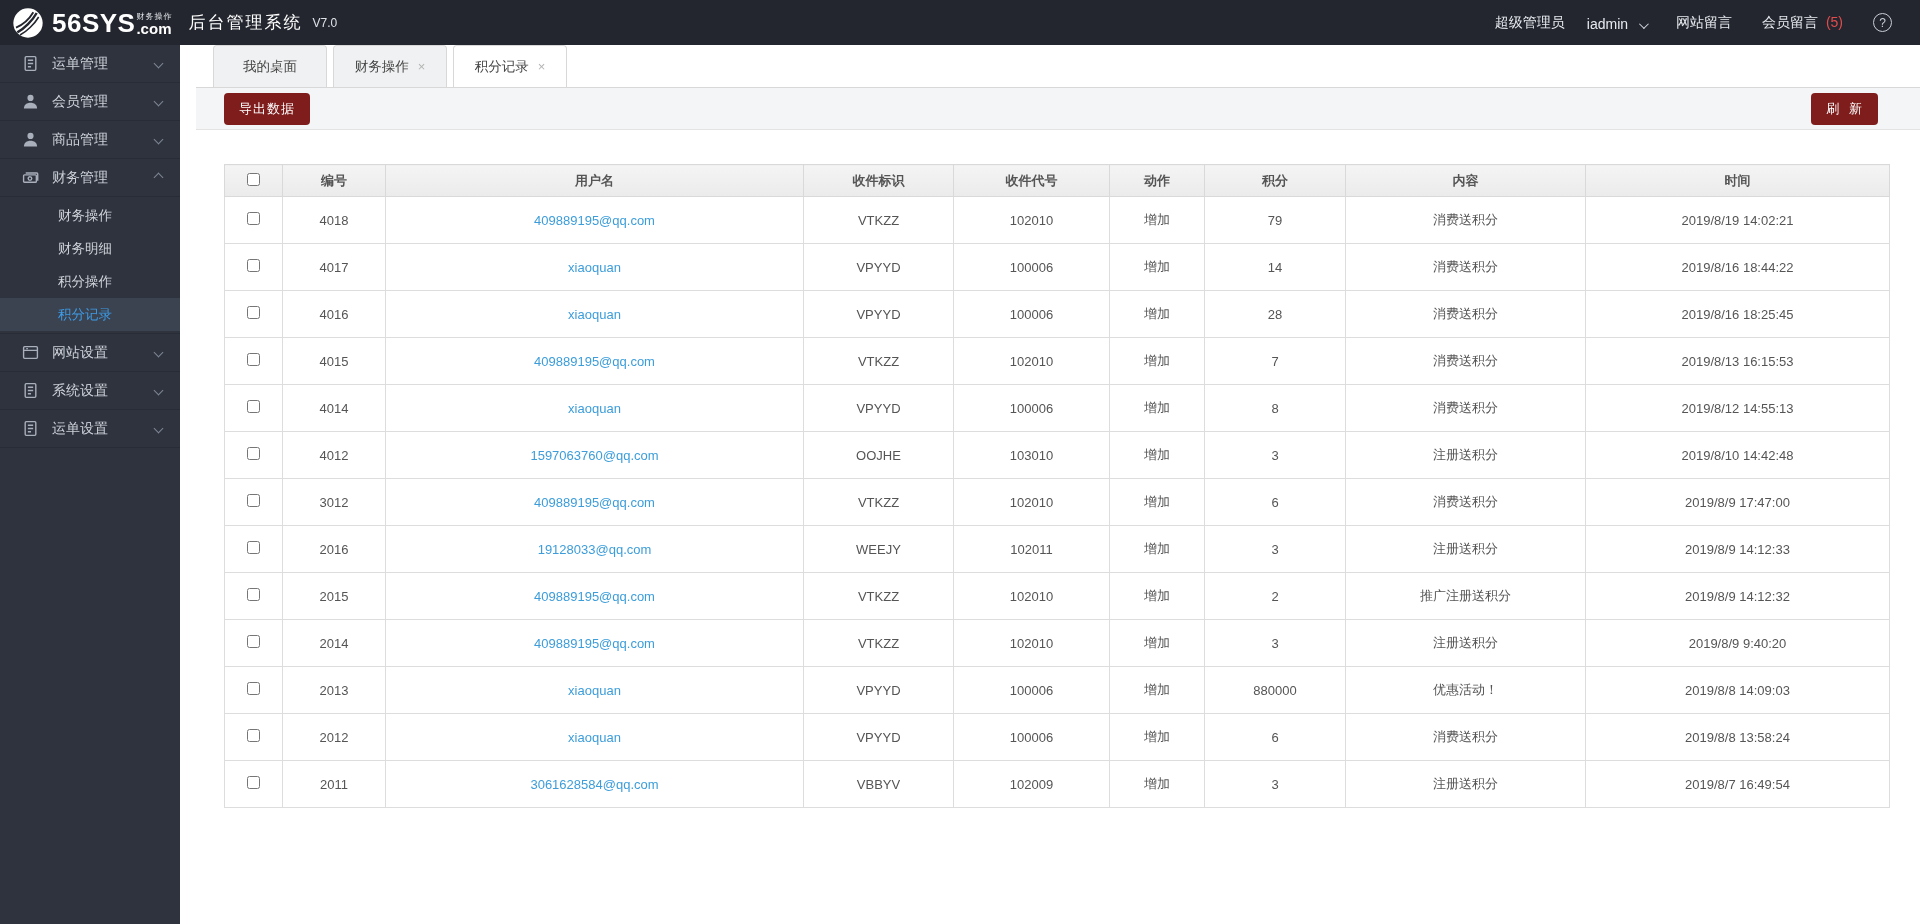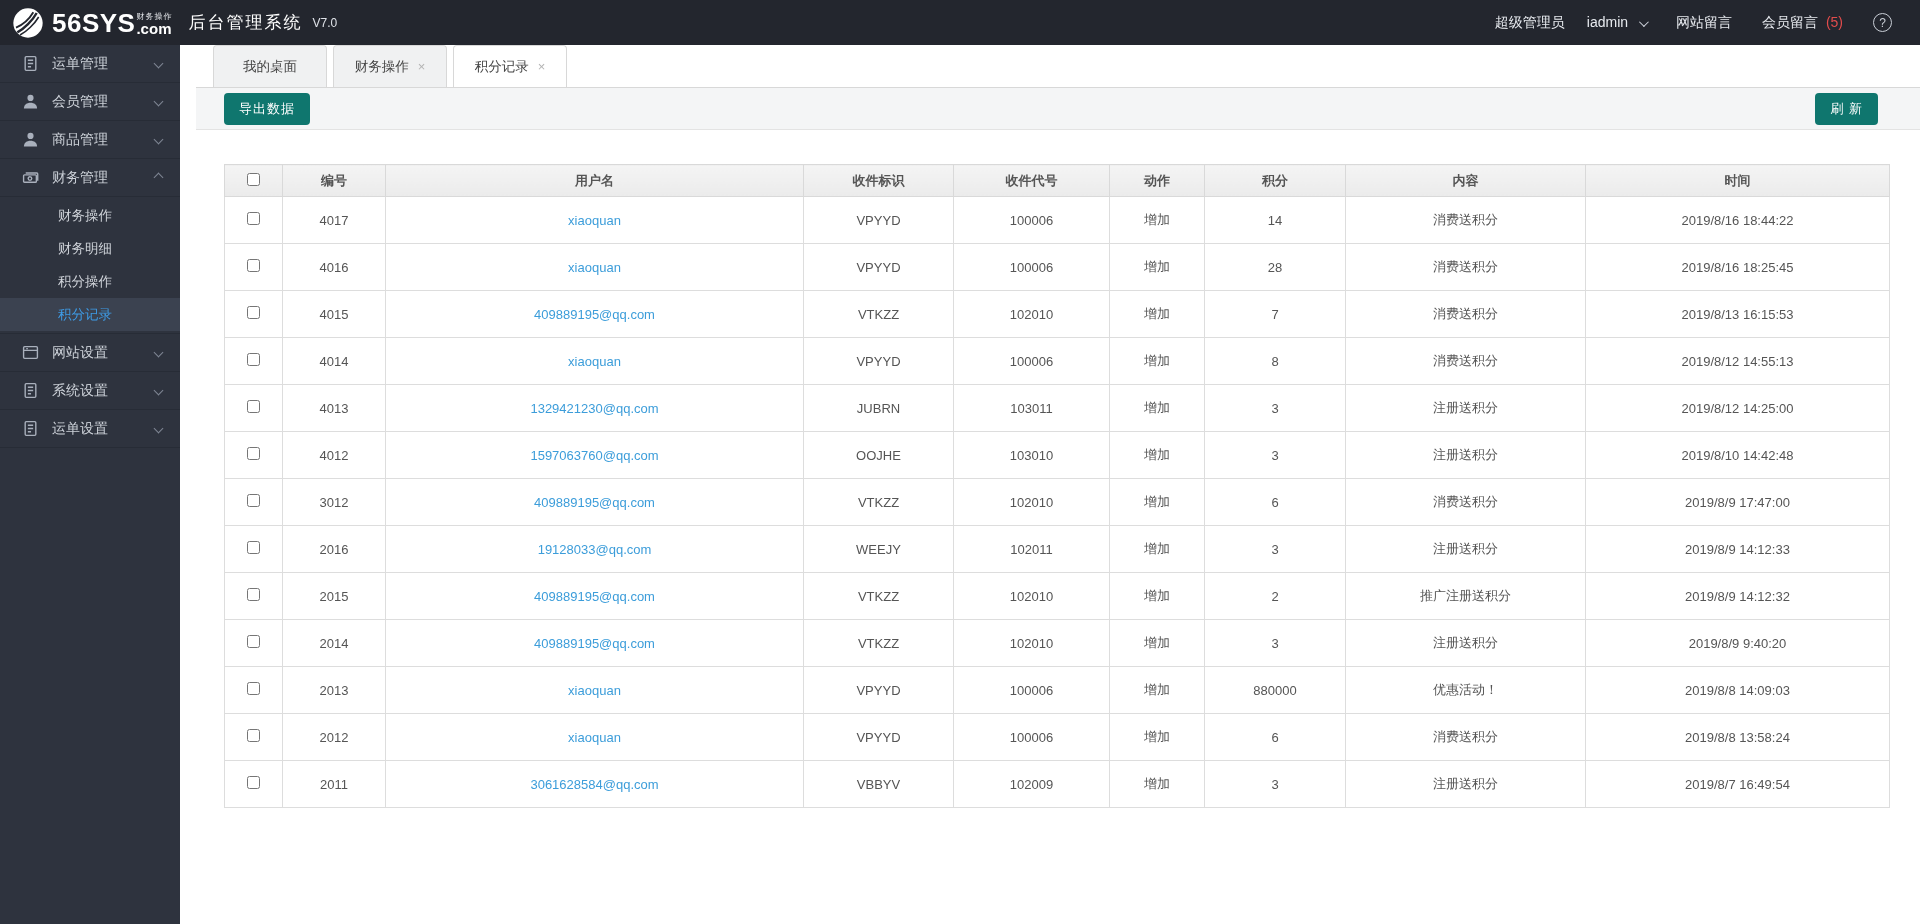--- a/index.html
+++ b/index.html
@@ -12,21 +12,21 @@
   .logo-wrap { display:flex; align-items:center; gap:8px; }
   .logo-circle { width:32px; height:32px; }
   .brand { display:flex; align-items:flex-end; color:#fff; }
   .brand-main { font-size:26px; font-weight:bold; letter-spacing:0.5px; line-height:1; }
   .brand-right { display:flex; flex-direction:column; align-items:flex-start; line-height:1; margin-left:1px; }
   .brand-tagline { font-size:8px; color:#e6e8ec; letter-spacing:1px; }
   .brand-tld { font-size:15px; font-weight:bold; }
   .app-title { font-size:17px; margin-left:16px; letter-spacing:2px; }
   .app-version { font-size:12px; margin-left:10px; color:#dfe2e8; }
   .header-right { margin-left:auto; display:flex; align-items:center; gap:30px; font-size:14px; color:#e7eaef; }
-  .user-block { display:flex; align-items:flex-start; gap:22px; }
+  .user-block { display:flex; align-items:flex-end; gap:22px; }
   .caret-down { display:inline-block; width:7px; height:7px; border-right:1.5px solid #cfd4dc;
     border-bottom:1.5px solid #cfd4dc; transform:rotate(45deg) translateY(-2px); margin-left:7px; }
   .msg-count { color:#e24c4c; margin-left:4px; }
   .help-circle { width:19px; height:19px; border:1.6px solid #c9ced6; border-radius:50%;
     display:inline-flex; align-items:center; justify-content:center; font-size:12px; color:#c9ced6; cursor:pointer; }
 
   
   .sidebar { position:absolute; left:0; top:45px; width:180px; bottom:0; background:#2e333e; }
   .side-item { height:38px; display:flex; align-items:center; padding:0 18px 0 22px;
     color:#cdd2d9; font-size:14px; cursor:pointer; border-bottom:1px solid #272c36; }
@@ -46,22 +46,22 @@
   .tab-strip { height:43px; background:#fff; border-bottom:1px solid #d8d8d8;
     display:flex; align-items:flex-end; padding-left:17px; }
   .tab { height:42px; min-width:114px; padding:0 14px; display:flex; align-items:center; justify-content:center;
     gap:9px; font-size:13.5px; color:#444; background:#f0f1f2; border:1px solid #d8d8d8; border-bottom:none;
     border-radius:4px 4px 0 0; margin-right:6px; cursor:pointer; }
   .tab.active { background:#fff; }
   .tab-close { color:#b3b3b3; font-size:13px; line-height:1; cursor:pointer; }
 
   .toolbar { height:42px; background:#f4f5f6; border-bottom:1px solid #e3e3e3;
     display:flex; align-items:center; justify-content:space-between; padding:0 42px 0 28px; }
-  .btn-blue { background:#0f766e; color:#fff; border:none; border-radius:4px;
-    font-size:13px; padding:7px 15px; cursor:pointer; font-family:Liberation Sans, sans-serif; letter-spacing:1px; }
+  .btn-blue { background:#7f1d1d; color:#fff; border:none; border-radius:4px;
+    font-size:13px; padding:7px 15px; cursor:pointer; font-family:Liberation Mono, monospace; letter-spacing:1px; }
 
   .content { padding:0 30px 0 28px; }
 
   .filter-row { margin-top:47px; display:flex; align-items:center; font-size:14px; color:#333; }
   .filter-row label { margin-right:7px; }
   .f-input { width:170px; height:31px; border:1px solid #ccc; border-radius:4px; padding:0 8px;
     font-size:13px; font-family:inherit; background:#fff; }
   .f-input.kw { width:201px; }
   .to-label { margin:0 14px 0 8px; }
   .kw-label { margin-left:35px; }
@@ -236,20 +236,31 @@
           <th>用户名</th>
           <th>收件标识</th>
           <th>收件代号</th>
           <th>动作</th>
           <th>积分</th>
           <th>内容</th>
           <th>时间</th>
         </tr>
       </thead>
       <tbody id="grid-body">
+  <tr>
+    <td><input type="checkbox" style=""></td>
+    <td>4018</td>
+    <td><span class="link">409889195@qq.com</span></td>
+    <td>VTKZZ</td>
+    <td>102010</td>
+    <td>增加</td>
+    <td>79</td>
+    <td>消费送积分</td>
+    <td>2019/8/19 14:02:21</td>
+  </tr>
 
   <tr>
     <td><input type="checkbox" style=""></td>
     <td>4017</td>
     <td><span class="link">xiaoquan</span></td>
     <td>VPYYD</td>
     <td>100006</td>
     <td>增加</td>
     <td>14</td>
     <td>消费送积分</td>
@@ -285,31 +296,20 @@
     <td>4014</td>
     <td><span class="link">xiaoquan</span></td>
     <td>VPYYD</td>
     <td>100006</td>
     <td>增加</td>
     <td>8</td>
     <td>消费送积分</td>
     <td>2019/8/12 14:55:13</td>
   </tr>
 
-  <tr>
-    <td><input type="checkbox" style=""></td>
-    <td>4013</td>
-    <td><span class="link">1329421230@qq.com</span></td>
-    <td>JUBRN</td>
-    <td>103011</td>
-    <td>增加</td>
-    <td>3</td>
-    <td>注册送积分</td>
-    <td>2019/8/12 14:25:00</td>
-  </tr>
 
   <tr>
     <td><input type="checkbox" style=""></td>
     <td>4012</td>
     <td><span class="link">1597063760@qq.com</span></td>
     <td>OOJHE</td>
     <td>103010</td>
     <td>增加</td>
     <td>3</td>
     <td>注册送积分</td>

